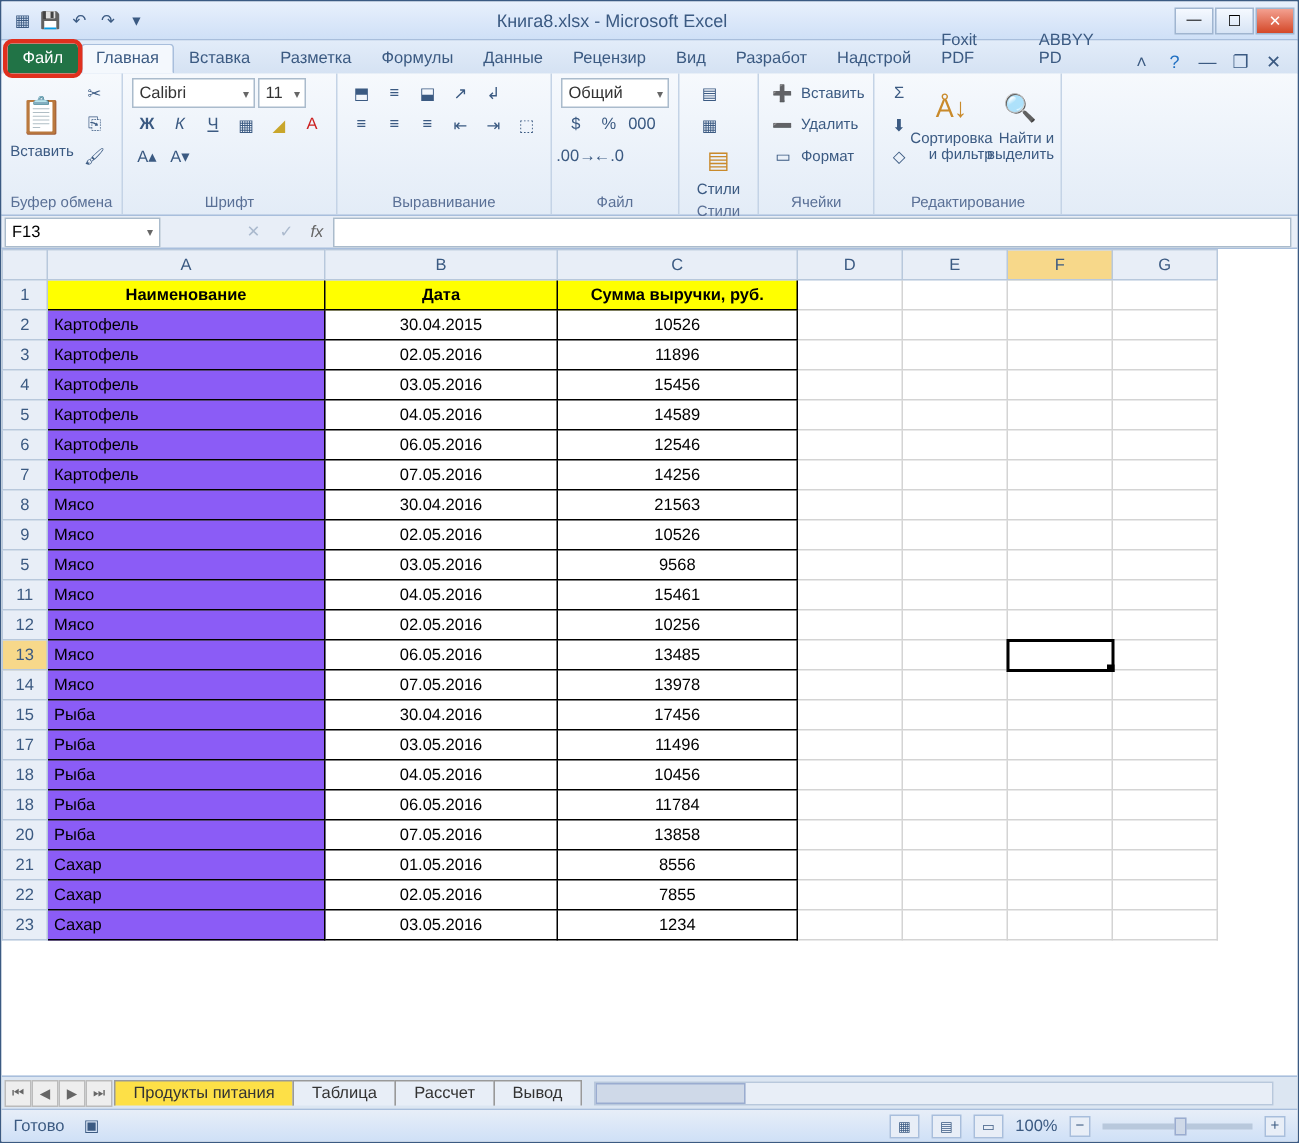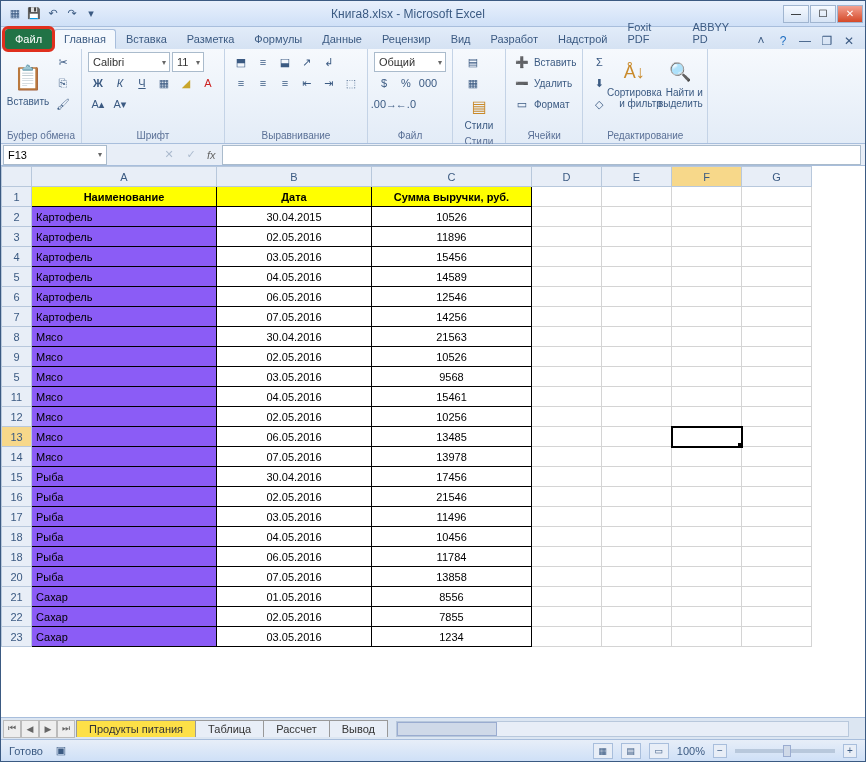--- a/index.html
+++ b/index.html
@@ -425,30 +425,20 @@
               <td class="rowhdr">15</td>
               <td class="data nm">Рыба</td>
               <td class="data">30.04.2016</td>
               <td class="data">17456</td>
               <td class="empty"></td>
               <td class="empty"></td>
               <td class="empty"></td>
               <td class="empty"></td>
             </tr>
             <tr>
-              <td class="rowhdr">16</td>
-              <td class="data nm">Рыба</td>
-              <td class="data">02.05.2016</td>
-              <td class="data">21546</td>
-              <td class="empty"></td>
-              <td class="empty"></td>
-              <td class="empty"></td>
-              <td class="empty"></td>
-            </tr>
-            <tr>
               <td class="rowhdr">17</td>
               <td class="data nm">Рыба</td>
               <td class="data">03.05.2016</td>
               <td class="data">11496</td>
               <td class="empty"></td>
               <td class="empty"></td>
               <td class="empty"></td>
               <td class="empty"></td>
             </tr>
             <tr>

